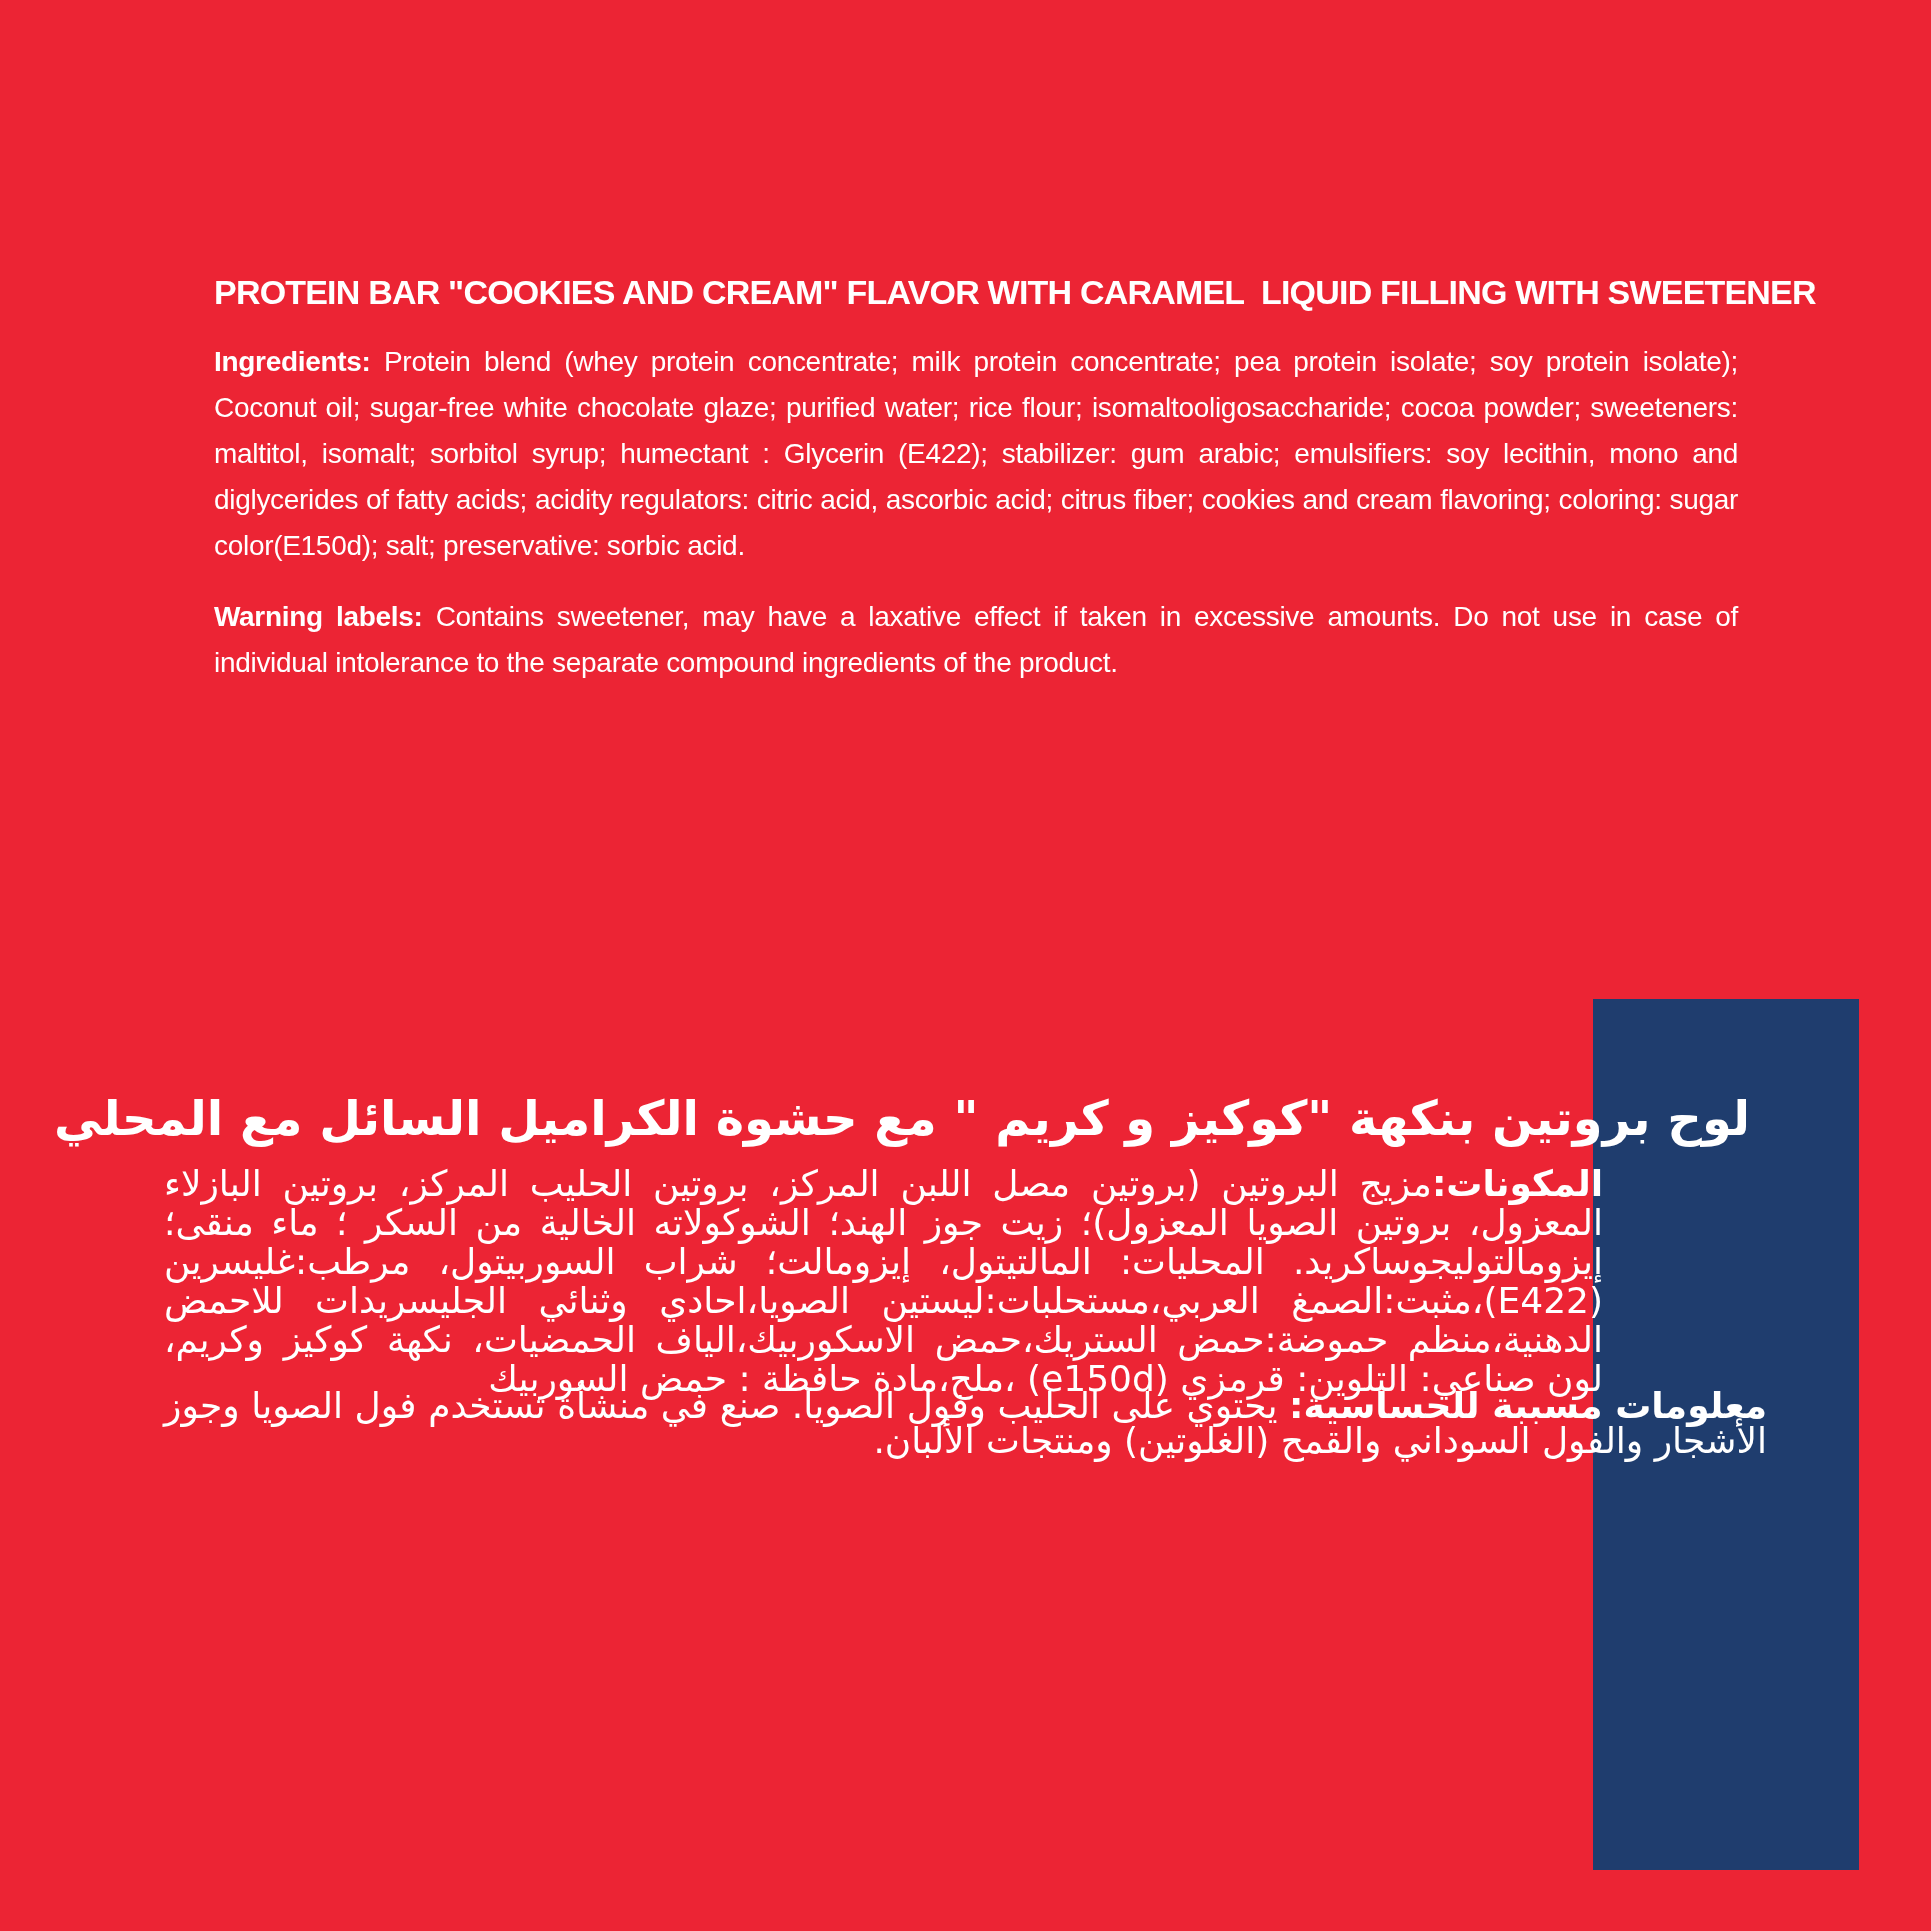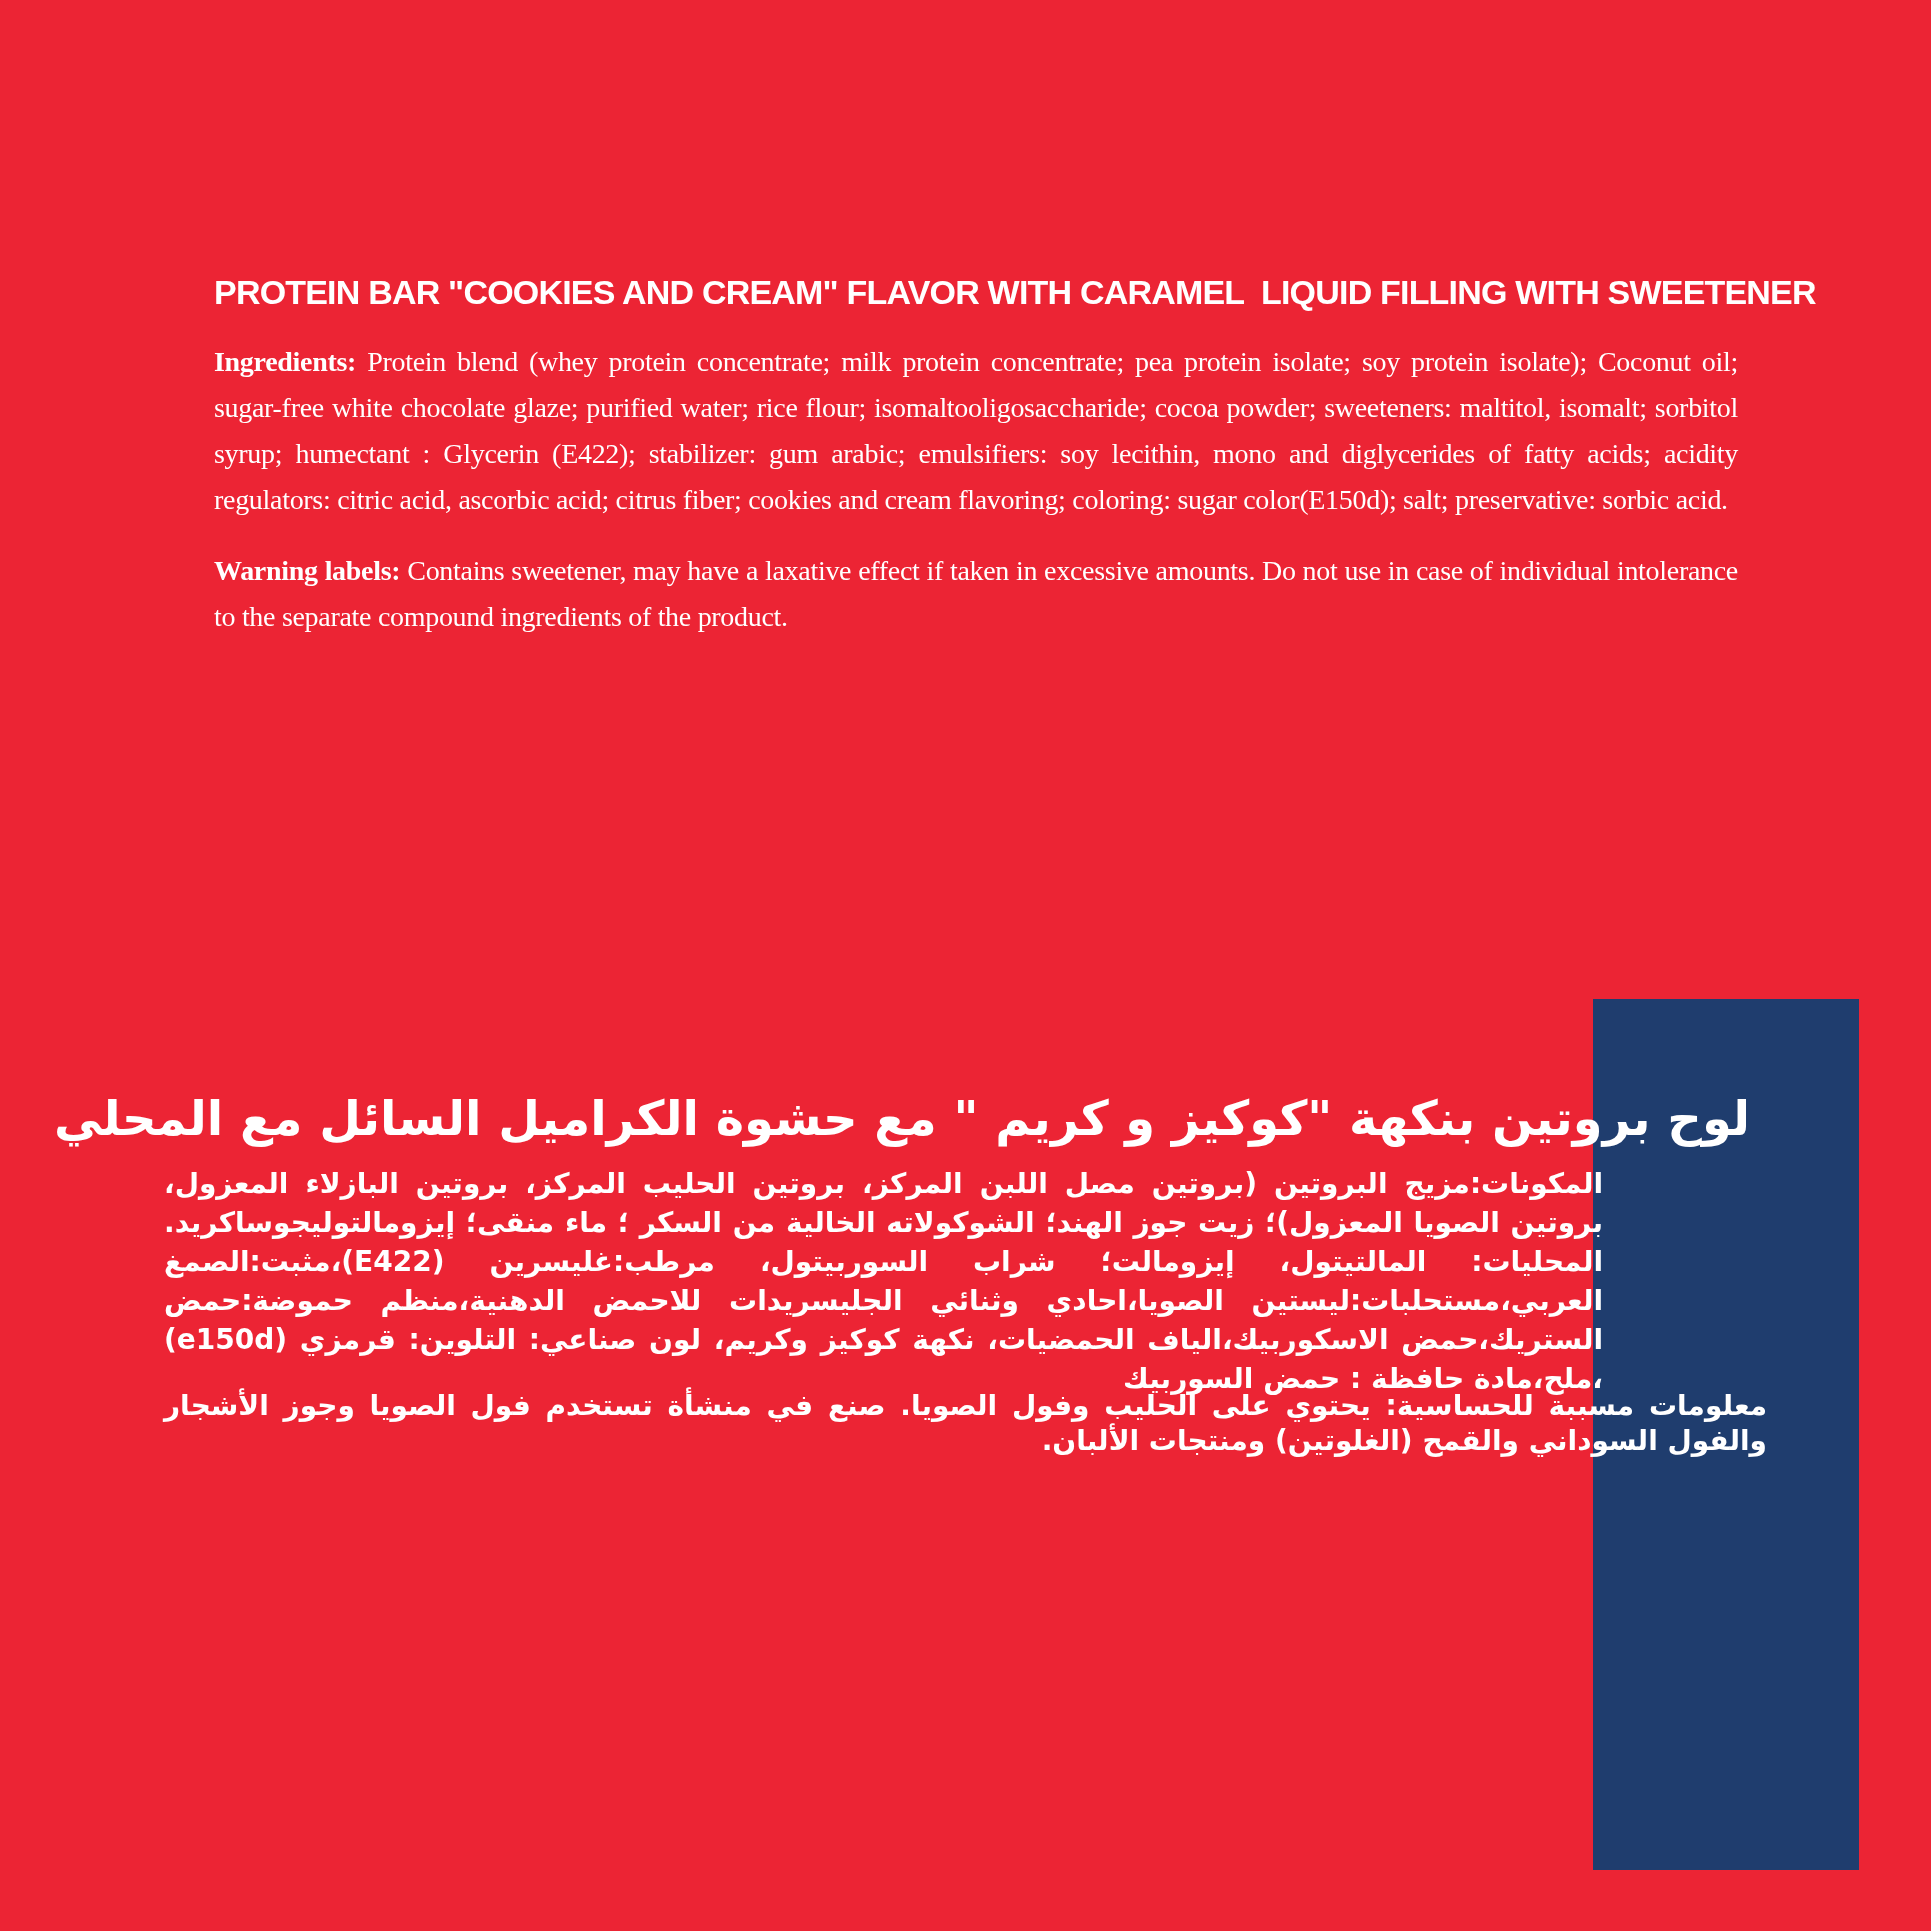--- a/index.html
+++ b/index.html
@@ -36,21 +36,21 @@
   .en-title {
     font-family: "Liberation Sans", "DejaVu Sans", sans-serif;
     font-size: 34px;
     font-weight: bold;
     letter-spacing: -0.8px;
     white-space: pre;
     margin: 0;
     line-height: 44px;
   }
   .en-para {
-    font-family: Liberation Serif, serif;
+    font-family: Liberation Sans, sans-serif;
     font-size: 28px;
     line-height: 46px;
     letter-spacing: -0.3px;
     text-align: justify;
     margin: 25px 0 0 0;
   }
   .en-para b {
     letter-spacing: -0.3px;
   }
   
@@ -60,24 +60,23 @@
     top: 1083px;
     font-size: 48px;
     font-weight: bold;
     white-space: nowrap;
     z-index: 1;
     line-height: 70px;
   }
   .ar-para {
     position: absolute;
     z-index: 1;
-    font-size: 28px;
+    font-size: 36px;
     text-align: justify;
     line-height: 39px;
-    font-weight: bold;
   }
   .ar-ingredients {
     left: 164px;
     top: 1164px;
     width: 1439px;
   }
   .ar-allergen {
     left: 164px;
     top: 1388px;
     width: 1603px;

